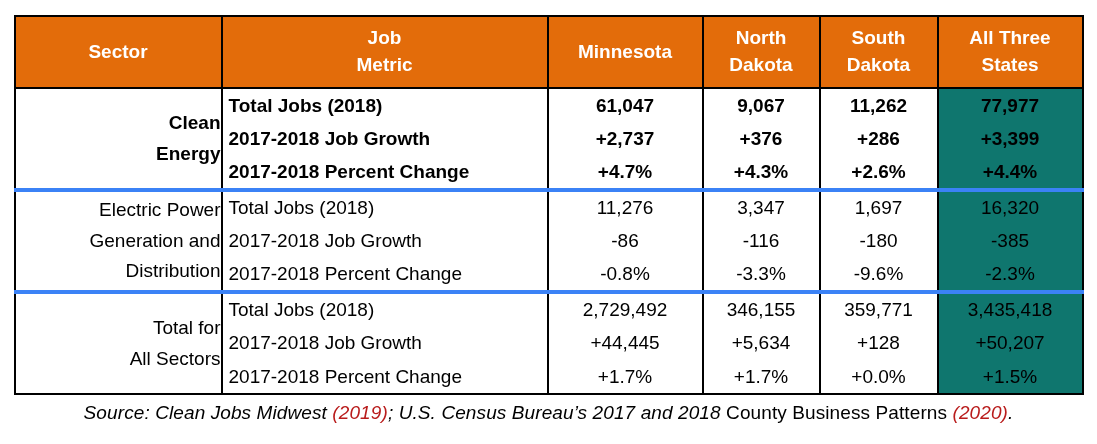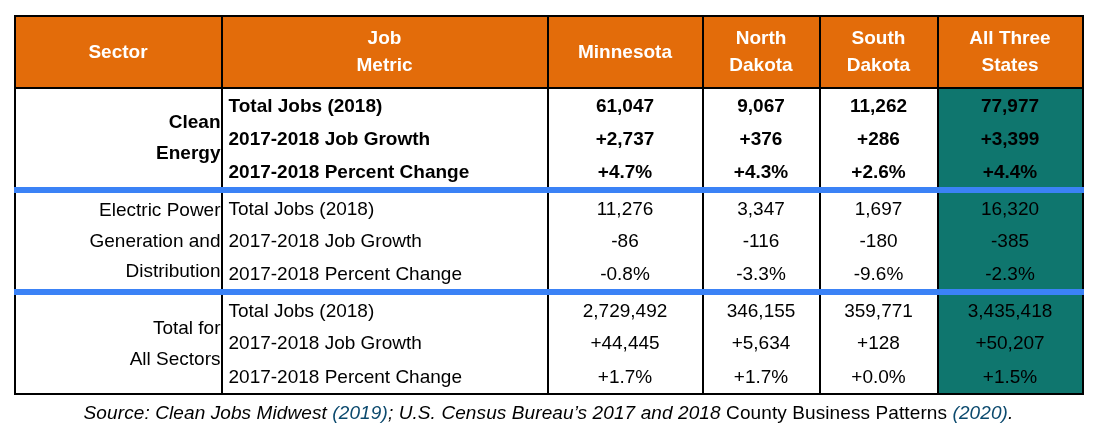--- a/index.html
+++ b/index.html
@@ -33,21 +33,21 @@
     border-bottom: 2px solid #000;
   }
   .col-sector { width: 207px; }
   .col-metric { width: 326px; }
   .col-mn     { width: 155px; margin-top: 33px; }
   .col-nd     { width: 117px; }
   .col-sd     { width: 118px; }
   .col-all    { width: 145px; }
 
   .jobs-table tbody tr { height: 34px; }
-  .jobs-table tbody tr.group-start td { border-top: 6px solid #3b82f6; }
+  .jobs-table tbody tr.group-start td { border-top: 4px solid #3b82f6; }
 
   td.sector-cell {
     text-align: right;
     white-space: pre-line;
     line-height: 1.62;
   }
   td.metric-cell {
     text-align: left;
     padding-left: 6px;
   }
@@ -60,21 +60,21 @@
     width: 1097px;
     margin-top: 7px;
     text-align: center;
     font-size: 19px;
     font-style: italic;
     color: #000;
     letter-spacing: 0.1px;
   }
   .source-line .upright { font-style: normal; }
   .source-line .src-link {
-    color: #0c4a6e;
+    color: #b91c1c;
     text-decoration: none;
     cursor: pointer;
   }
 </style>
 </head>
 <body>
 
 <table class="jobs-table">
   <thead>
     <tr>

